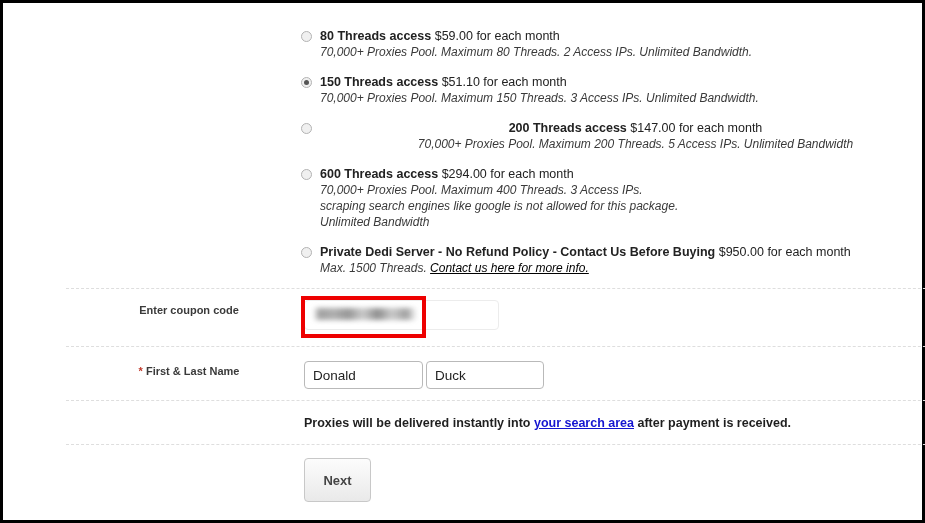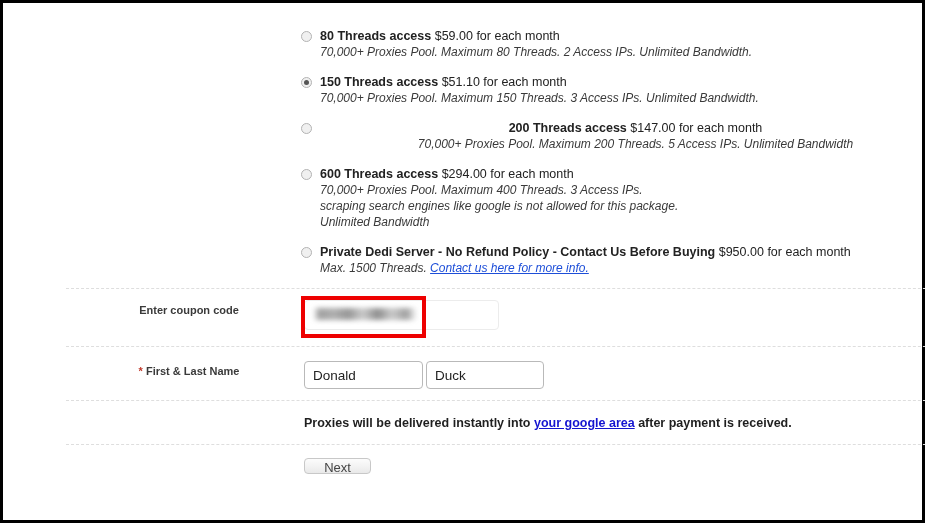--- a/index.html
+++ b/index.html
@@ -77,21 +77,21 @@
   }
   .plan-desc {
     font-size: 12px;
     font-style: italic;
     color: #3a3a3a;
     line-height: 15px;
     margin-top: 1px;
     white-space: nowrap;
   }
   .plan-desc a {
-    color: #1d4ed8;
+    color: #000000;
     text-decoration: underline;
     font-style: italic;
   }
 
   
   .sep {
     position: absolute;
     left: 15px;
     width: 895px;
     height: 0;
@@ -188,29 +188,30 @@
     color: #1414d0;
     text-decoration: underline;
     font-weight: bold;
   }
 
   .next-btn {
     position: absolute;
     left: 253px;
     top: 455px;
     width: 67px;
-    height: 16px;
+    height: 44px;
     box-sizing: border-box;
     border: 1px solid #c8c8c8;
     border-radius: 4px;
     background: linear-gradient(180deg, #fcfcfc 0%, #f3f3f3 50%, #e9e9e9 100%);
     font-family: "Liberation Sans", sans-serif;
     font-size: 13px;
     color: #444444;
     cursor: pointer;
+    font-weight: bold;
   }
 </style>
 </head>
 <body>
 
 <div id="page">
   <div class="inner">
 
     <div class="plans">
 
@@ -270,18 +271,18 @@
 
     <div class="row-label" style="top:301px;">Enter coupon code</div>
     <input class="coupon-input" id="coupon-input" type="text" value="" style="">
     <div class="coupon-blur"></div>
     <div class="redbox"></div>
 
     <div class="row-label" style="top:362px;"><span class="req">*</span> <span>First &amp; Last Name</span></div>
     <input class="name-input" id="last-name" type="text" value="Duck" style="">
     <input class="name-input" id="first-name" type="text" value="Donald" style="">
 
-    <div class="delivery"><span>Proxies will be delivered instantly into </span><a href="#">your google area</a><span> after payment is received.</span></div>
+    <div class="delivery"><span>Proxies will be delivered instantly into </span><a href="#">your search area</a><span> after payment is received.</span></div>
 
     <button class="next-btn">Next</button>
 
   </div>
 </div>
 
 </body></html>

